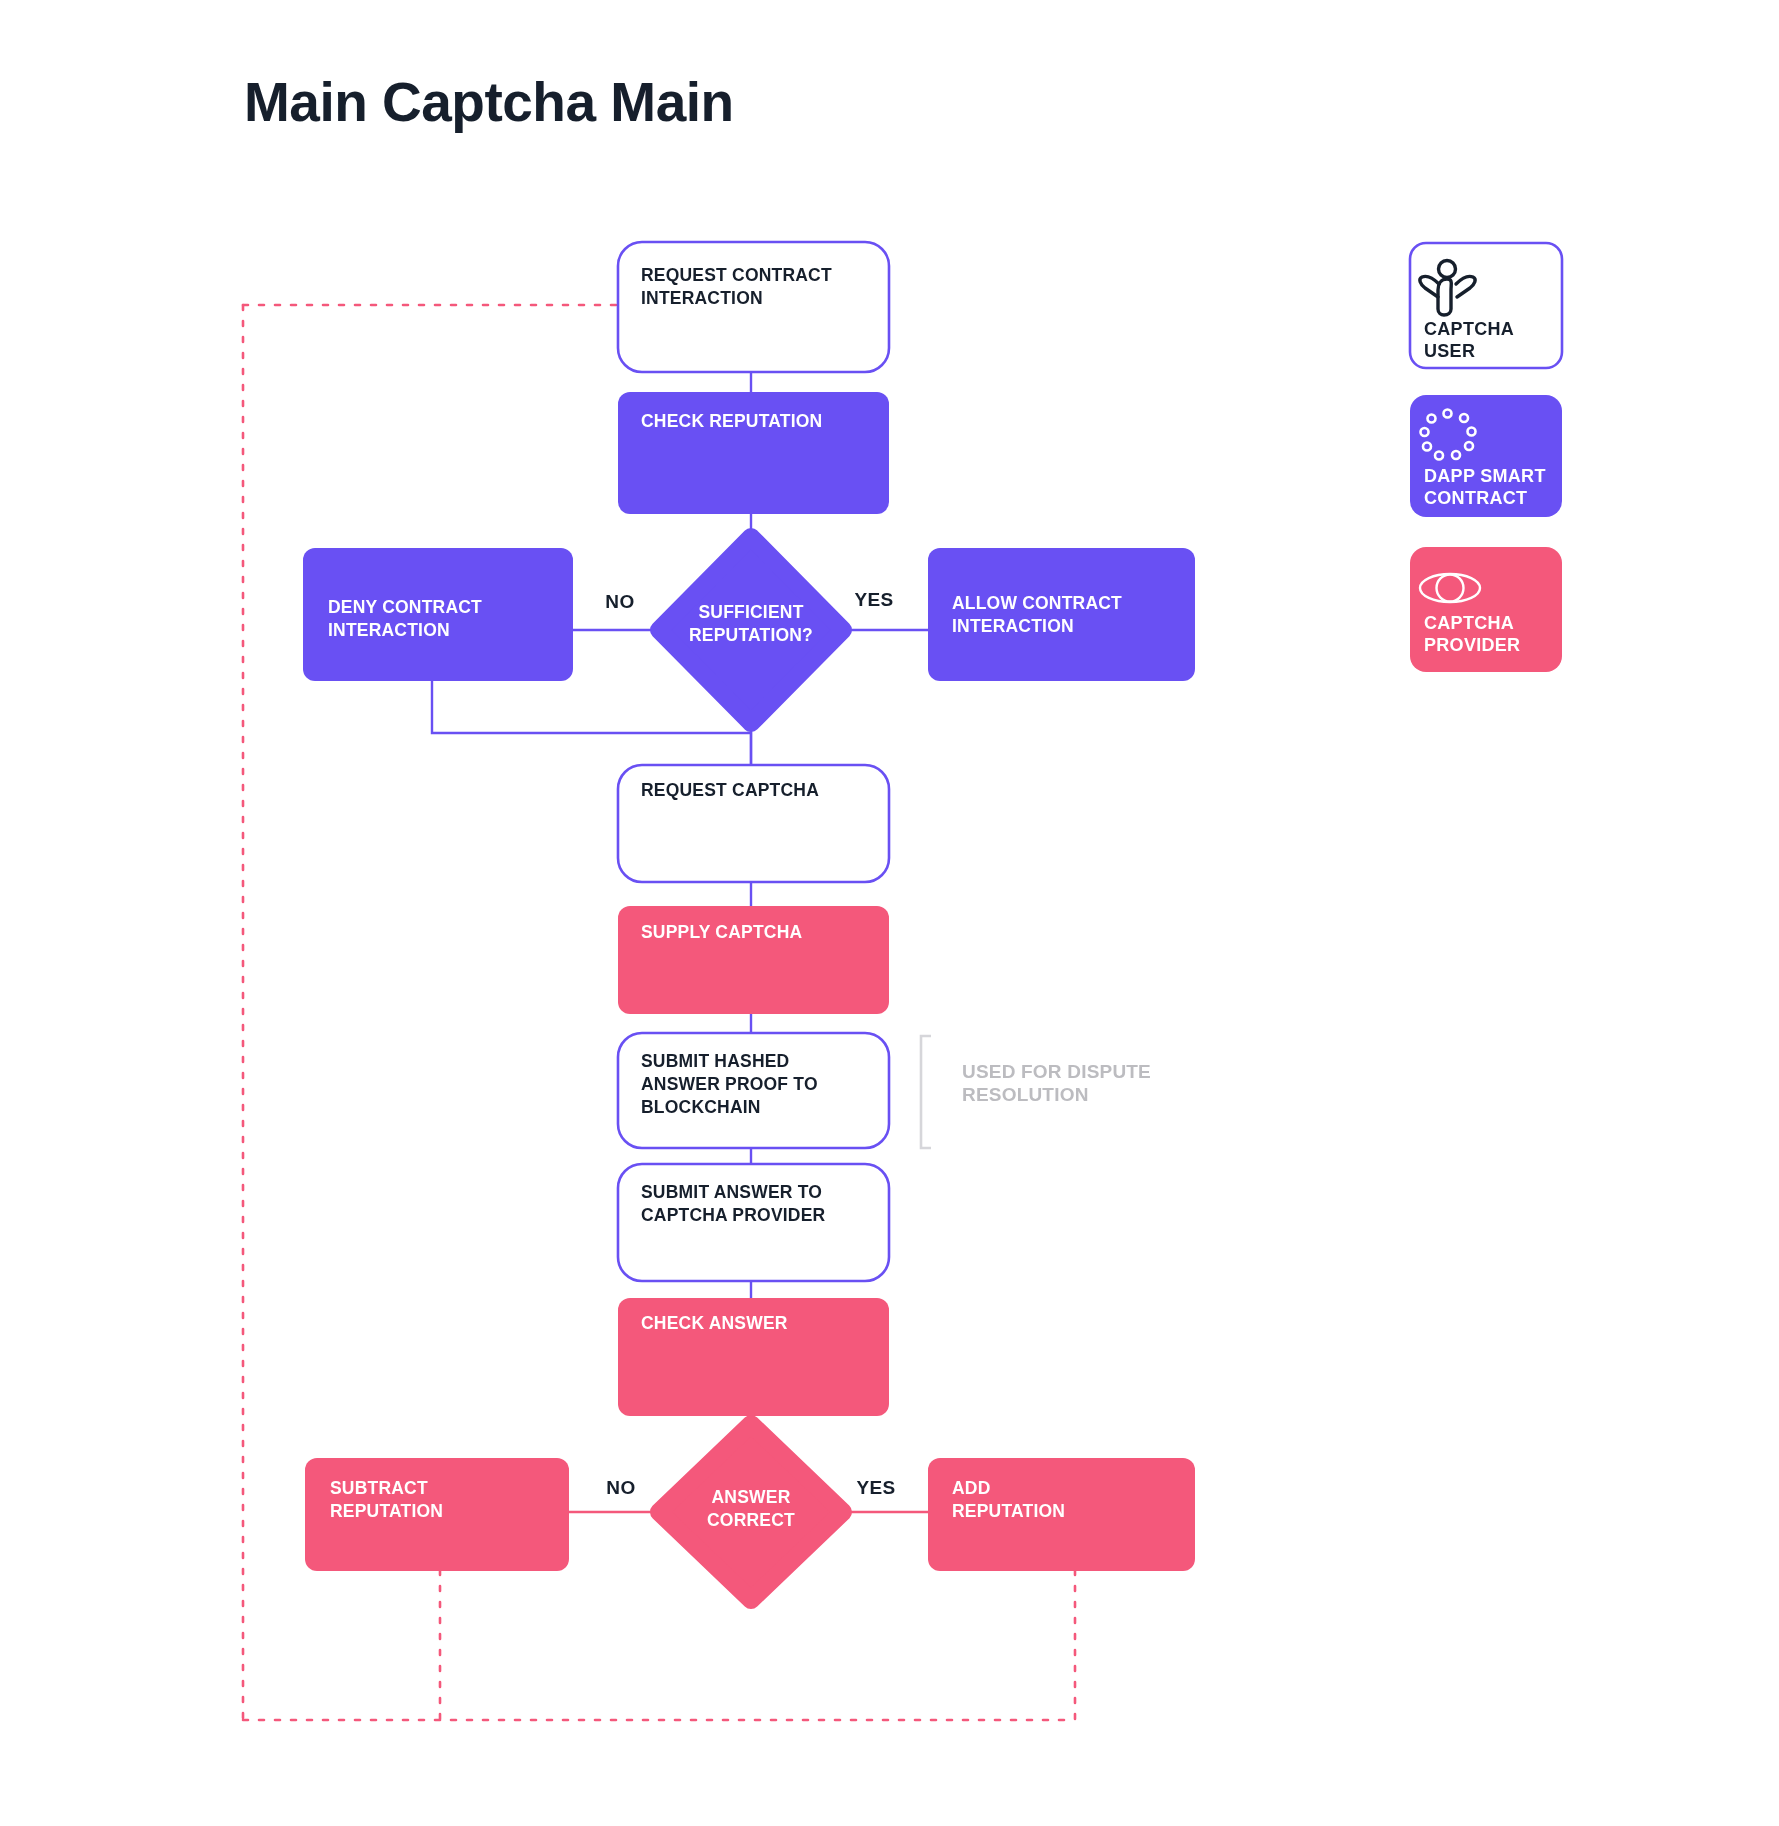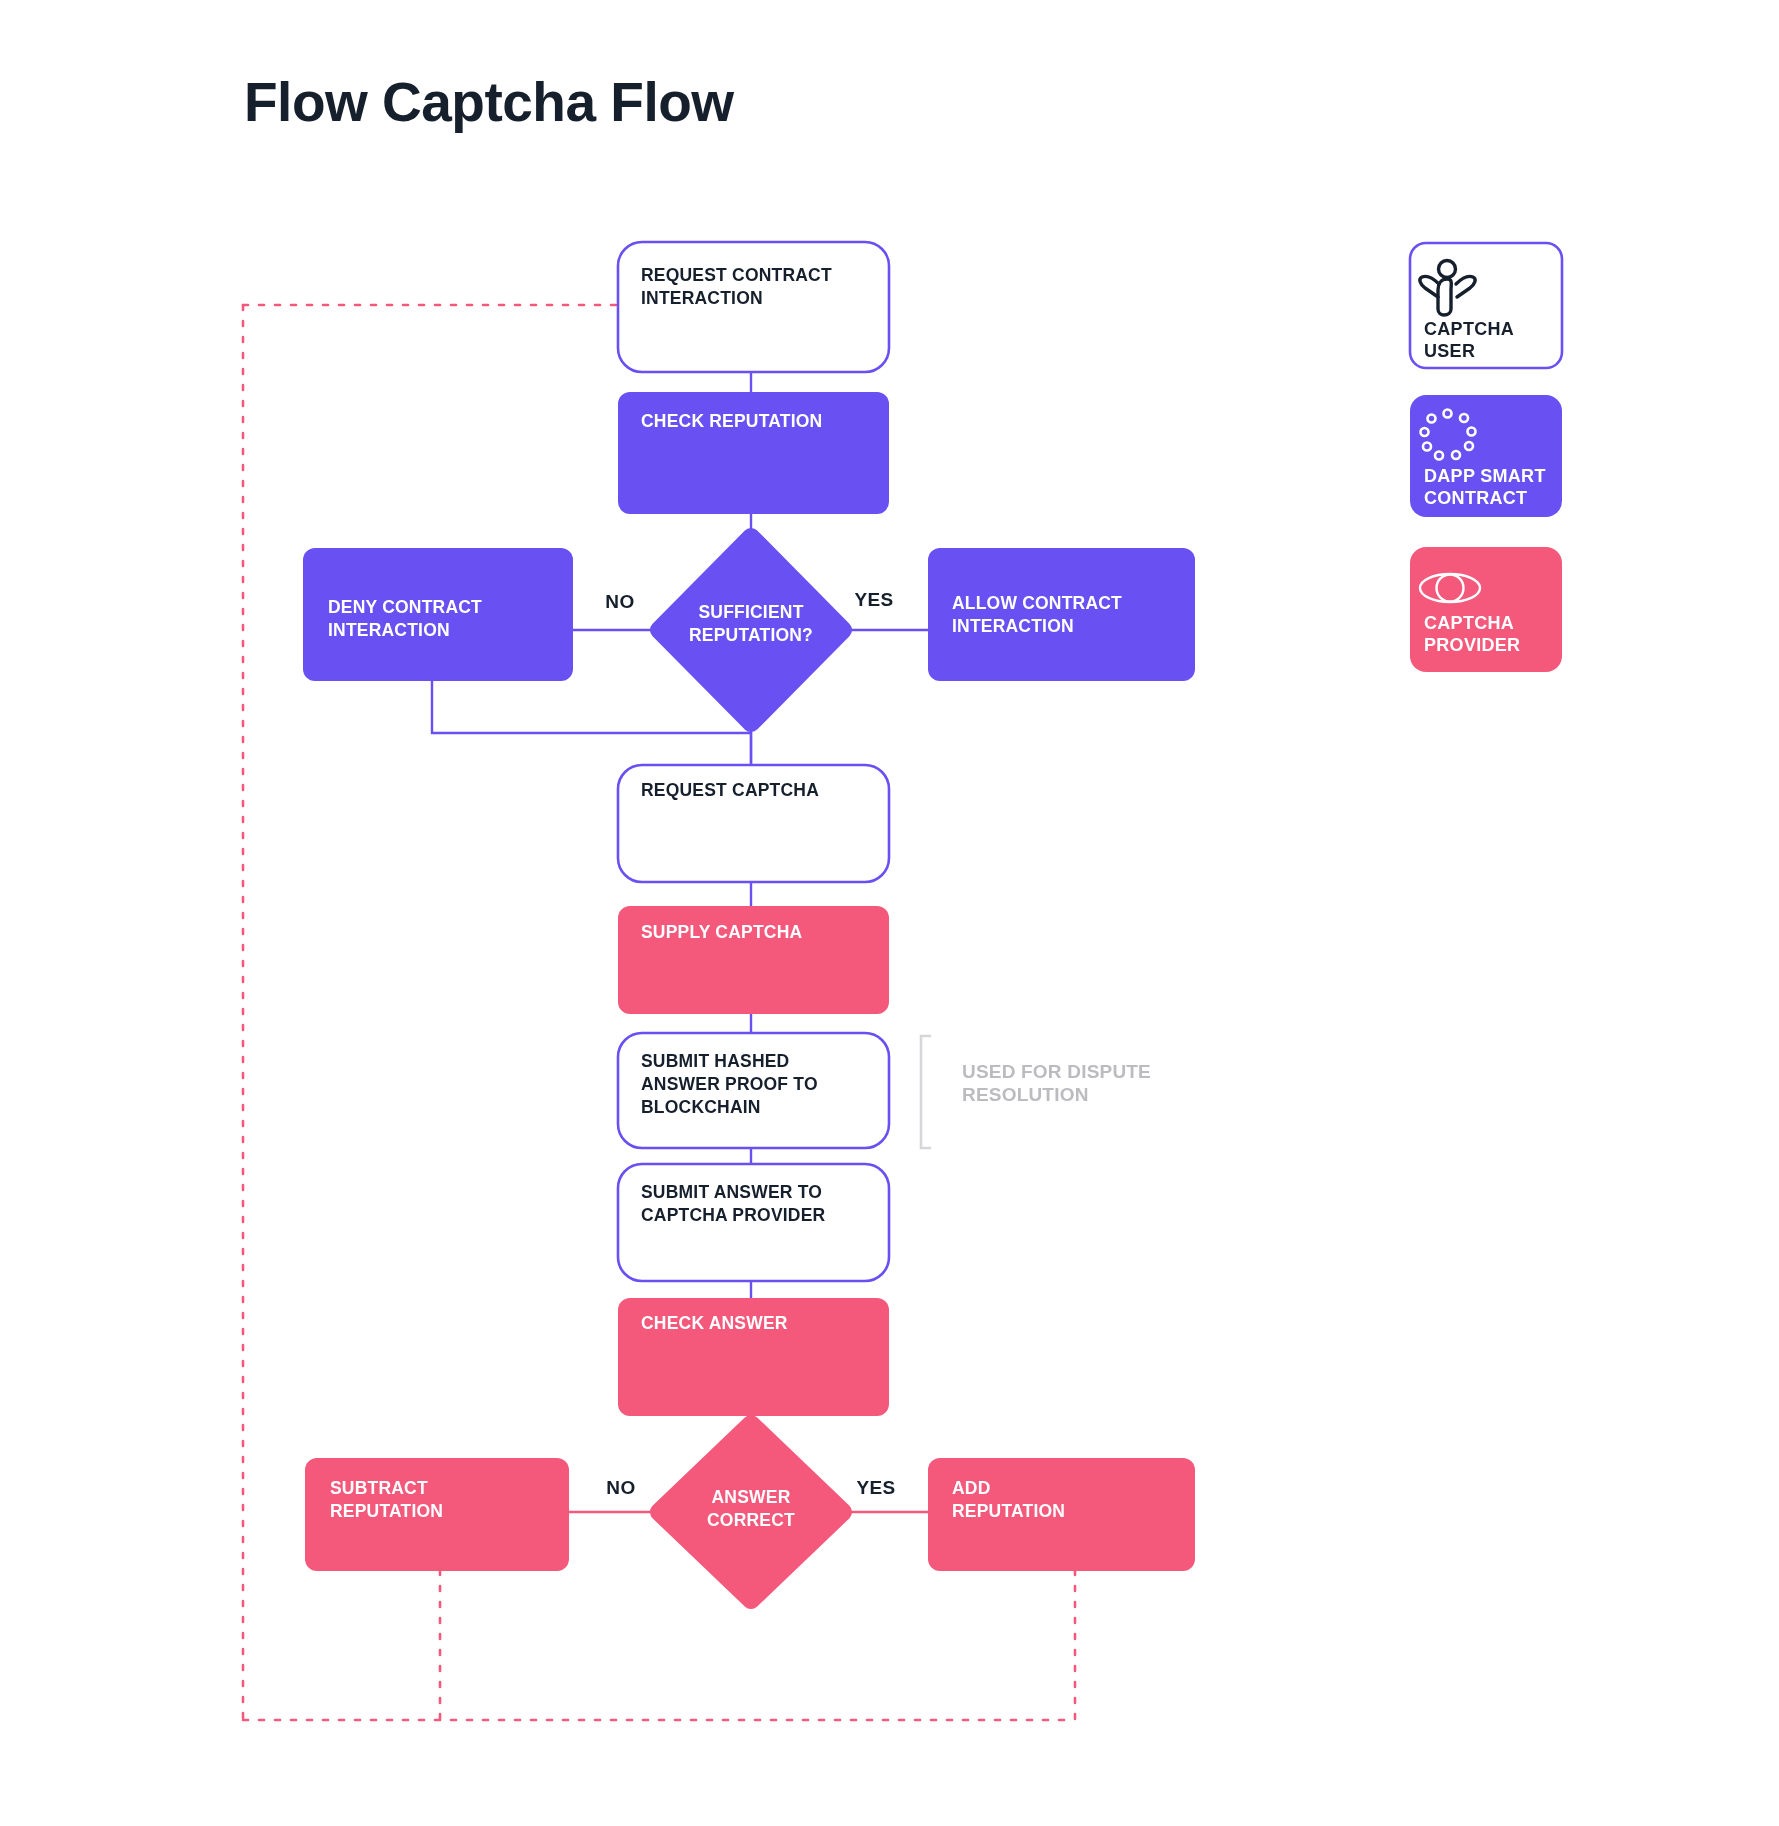--- a/index.html
+++ b/index.html
@@ -63,21 +63,21 @@
     font-size: 18px;
     font-weight: bold;
     letter-spacing: 0.3px;
   }
 </style>
 </head>
 <body>
 
 <div id="stage">
 
-  <div class="page-title">Flow Captcha Flow</div>
+  <div class="page-title">Main Captcha Main</div>
 
   <svg class="flow" viewBox="0 0 1779 1826">
 
     <g>
 
       <path d="M 243 305 L 618 305" stroke="#F4587B" stroke-width="2.6" fill="none" stroke-dasharray="5 11" stroke-linecap="round"></path>
 
       <path d="M 243 305 L 243 1720" stroke="#F4587B" stroke-width="2.6" fill="none" stroke-dasharray="5 11" stroke-linecap="round"></path>
 
       <path d="M 243 1720 L 1075 1720" stroke="#F4587B" stroke-width="2.6" fill="none" stroke-dasharray="5 11" stroke-linecap="round"></path>

